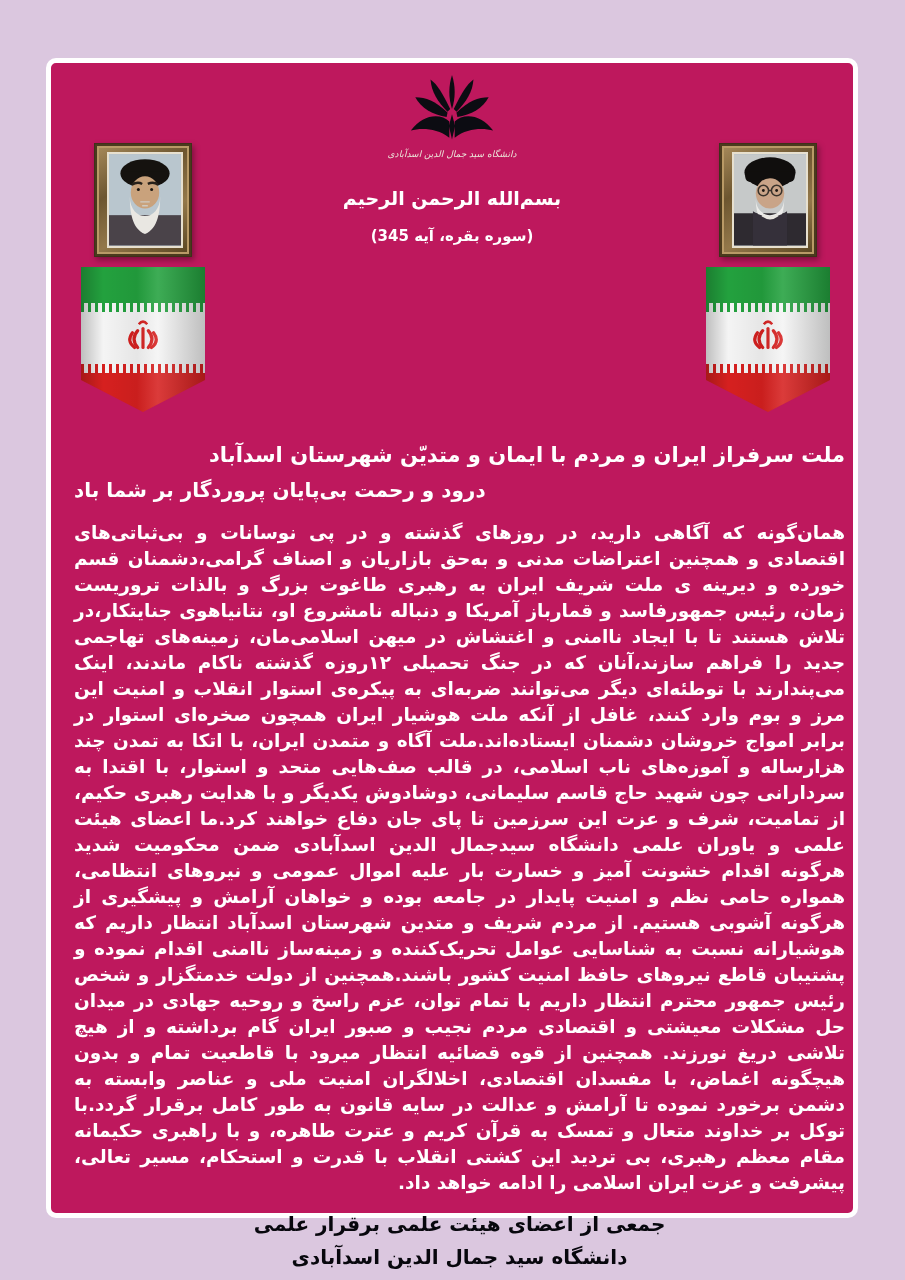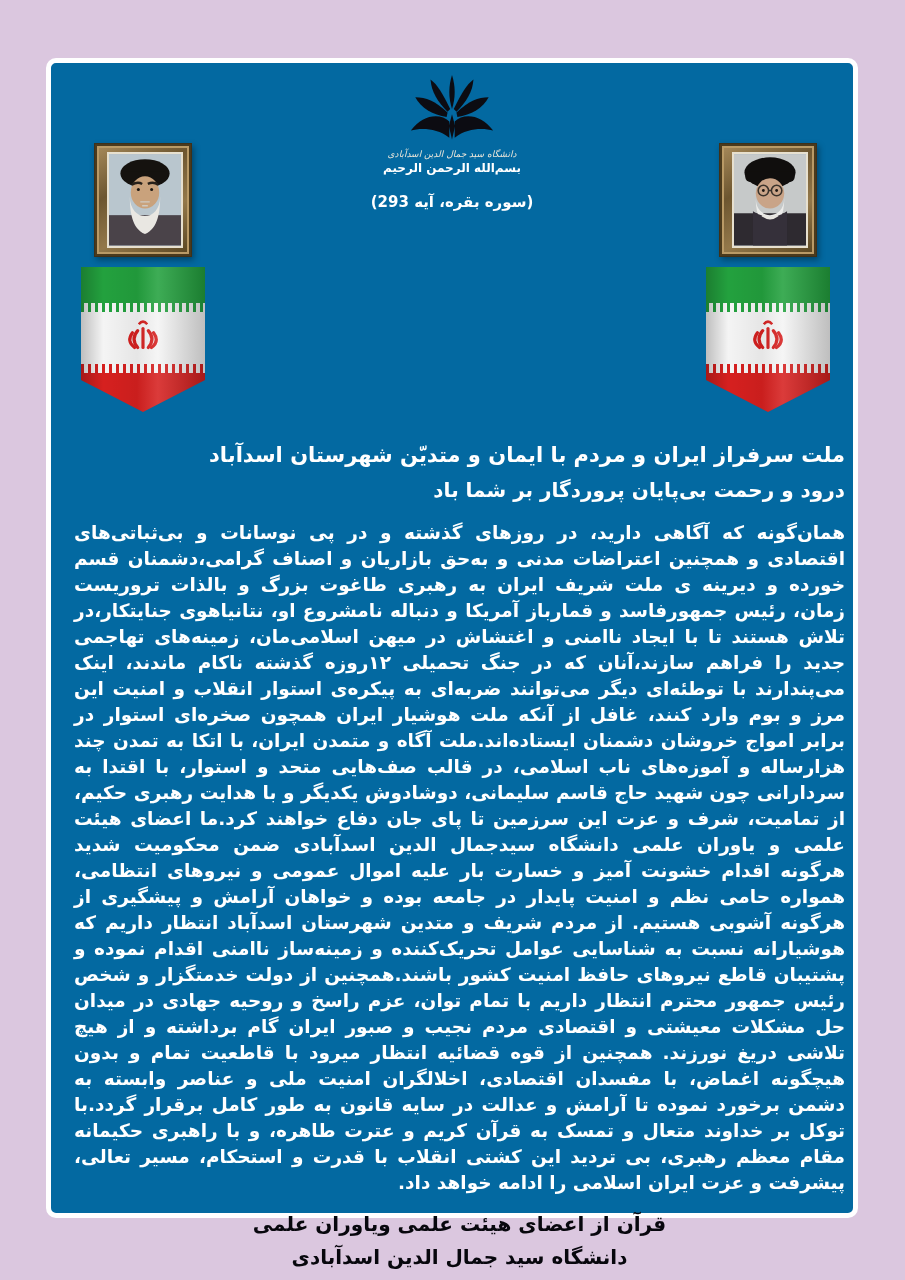--- a/index.html
+++ b/index.html
@@ -7,36 +7,36 @@
   body {
     position:relative;
     background:#dbc7df;
     font-family:"DejaVu Sans", sans-serif;
     overflow:hidden;
   }
   .panel {
     position:absolute;
     left:46px; top:58px;
     width:812px; height:1160px;
-    background:#0369a1;
+    background:#be185d;
     border:5px solid #ffffff;
     border-radius:10px;
     direction:rtl;
   }
   
   .header { position:absolute; top:12px; left:0; right:0; text-align:center; color:#ffffff; }
   .logo-mark { display:inline-block; }
   .logo-caption {
     margin-top:2px;
     font-size:9px;
     letter-spacing:1px;
     color:#ece7da;
     font-style:italic;
   }
-  .bismillah { font-size:12px; font-weight:bold; }
+  .bismillah { margin-top:26px; font-size:19px; font-weight:bold; }
   .verse     { margin-top:20px; font-size:15.5px; font-weight:bold; }
   .verse-source { margin-top:18px; font-size:15px; font-weight:bold; }
 
   
   .portrait-col { position:absolute; top:80px; width:124px; }
   .portrait-col.left  { left:30px; }
   .portrait-col.right { right:23px; }
   .frame {
     width:98px; margin:0 auto;
     padding:8px;
@@ -58,21 +58,21 @@
   .f-white { height:52px; background:#f4f4f4; display:flex; align-items:center; justify-content:center; }
   .f-red   { height:39px; background:#d6201f; }
   .flag::after {
     content:""; position:absolute; inset:0; pointer-events:none;
     background:linear-gradient(90deg,rgba(0,0,0,.22),rgba(255,255,255,0) 18%,rgba(0,0,0,.06) 45%,rgba(255,255,255,.12) 62%,rgba(0,0,0,.22) 100%);
   }
 
   
   .content { position:absolute; top:380px; left:23px; right:8px; color:#ffffff; }
   .h-line1 { font-size:21px; font-weight:bold; text-align:right; line-height:24px; margin-bottom:11px; }
-  .h-line2 { font-size:20px; font-weight:bold; text-align:right; line-height:24px; margin-bottom:16px; }
+  .h-line2 { font-size:20px; font-weight:bold; text-align:left; line-height:24px; margin-bottom:16px; }
   .body-text {
     font-size:18.5px; font-weight:bold;
     line-height:26px;
     text-align:justify;
     color:#ffffff;
     margin-top:18px;
   }
   .signature { margin-top:12px; text-align:center; color:#07070d; font-weight:bold; font-size:20px; line-height:33px; }
 </style>
 </head>
@@ -90,21 +90,21 @@
           <path d="M45 42 C31 29 21 25 9 25 C15 37 29 45 44 47 Z"></path>
           <path d="M55 42 C69 29 79 25 91 25 C85 37 71 45 56 47 Z"></path>
           <path d="M4 62 C17 44 37 42 47 52 L47 70 C33 59 15 59 4 62 Z"></path>
           <path d="M96 62 C83 44 63 42 53 52 L53 70 C67 59 85 59 96 62 Z"></path>
           <path d="M50 44 L53.5 57 L50 72 L46.5 57 Z"></path>
         </g>
       </svg>
       <div class="logo-caption">دانشگاه سید جمال الدین اسدآبادی</div>
     </div>
     <div class="bismillah">بسم‌الله الرحمن الرحیم</div>
-    <div class="verse-source">(سوره بقره، آیه 293)</div>
+    <div class="verse-source">(سوره بقره، آیه 345)</div>
   </div>
 
   <div class="portrait-col left">
     <div class="frame">
       <svg class="frame-inner" width="76" height="96" viewBox="0 0 76 96">
         <rect width="76" height="96" fill="#b9c6ce"></rect>
         <rect y="64" width="76" height="32" fill="#4a4349"></rect>
         <ellipse cx="38" cy="20" rx="26" ry="15" fill="#15120f"></ellipse>
         <rect x="14" y="18" width="48" height="10" rx="5" fill="#15120f"></rect>
         <ellipse cx="38" cy="40" rx="15" ry="17" fill="#c9a27c"></ellipse>
@@ -171,18 +171,18 @@
       <div class="f-band red-pat"></div>
       <div class="f-red"></div>
     </div>
   </div>
 
   <div class="content">
     <div class="h-line1">ملت سرفراز ایران و مردم با ایمان و متدیّن شهرستان اسدآباد</div>
     <div class="h-line2">درود و رحمت بی‌پایان پروردگار بر شما باد</div>
     <p class="body-text">همان‌گونه که آگاهی دارید، در روزهای گذشته و در پی نوسانات و بی‌ثباتی‌های اقتصادی و همچنین اعتراضات مدنی و به‌حق بازاریان و اصناف گرامی،دشمنان قسم خورده و دیرینه ی ملت شریف ایران به رهبری طاغوت بزرگ و بالذات تروریست زمان، رئیس جمهورفاسد و قمارباز آمریکا و دنباله نامشروع او، نتانیاهوی جنایتکار،در تلاش هستند تا با ایجاد ناامنی و اغتشاش در میهن اسلامی‌مان، زمینه‌های تهاجمی جدید را فراهم سازند،آنان که در جنگ تحمیلی ۱۲روزه گذشته ناکام ماندند، اینک می‌پندارند با توطئه‌ای دیگر می‌توانند ضربه‌ای به پیکره‌ی استوار انقلاب و امنیت این مرز و بوم وارد کنند، غافل از آنکه ملت هوشیار ایران همچون صخره‌ای استوار در برابر امواج خروشان دشمنان ایستاده‌اند.ملت آگاه و متمدن ایران، با اتکا به تمدن چند هزارساله و آموزه‌های ناب اسلامی، در قالب صف‌هایی متحد و استوار، با اقتدا به سردارانی چون شهید حاج قاسم سلیمانی، دوشادوش یکدیگر و با هدایت رهبری حکیم، از تمامیت، شرف و عزت این سرزمین تا پای جان دفاع خواهند کرد.ما اعضای هیئت علمی و یاوران علمی دانشگاه سیدجمال الدین اسدآبادی ضمن محکومیت شدید هرگونه اقدام خشونت آمیز و خسارت بار علیه اموال عمومی و نیروهای انتظامی، همواره حامی نظم و امنیت پایدار در جامعه بوده و خواهان آرامش و پیشگیری از هرگونه آشوبی هستیم. از مردم شریف و متدین شهرستان اسدآباد انتظار داریم که هوشیارانه نسبت به شناسایی عوامل تحریک‌کننده و زمینه‌ساز ناامنی اقدام نموده و پشتیبان قاطع نیروهای حافظ امنیت کشور باشند.همچنین از دولت خدمتگزار و شخص رئیس جمهور محترم انتظار داریم با تمام توان، عزم راسخ و روحیه جهادی در میدان حل مشکلات معیشتی و اقتصادی مردم نجیب و صبور ایران گام برداشته و از هیچ تلاشی دریغ نورزند. همچنین از قوه قضائیه انتظار میرود با قاطعیت تمام و بدون هیچگونه اغماض، با مفسدان اقتصادی، اخلالگران امنیت ملی و عناصر وابسته به دشمن برخورد نموده تا آرامش و عدالت در سایه قانون به طور کامل برقرار گردد.با توکل بر خداوند متعال و تمسک به قرآن کریم و عترت طاهره، و با راهبری حکیمانه مقام معظم رهبری، بی تردید این کشتی انقلاب با قدرت و استحکام، مسیر تعالی، پیشرفت و عزت ایران اسلامی را ادامه خواهد داد.</p>
     <div class="signature">
-      <div>قرآن از اعضای هیئت علمی ویاوران علمی</div>
+      <div>جمعی از اعضای هیئت علمی برقرار علمی</div>
       <div>دانشگاه سید جمال الدین اسدآبادی</div>
     </div>
   </div>
 
 </div>
 
 </body></html>

